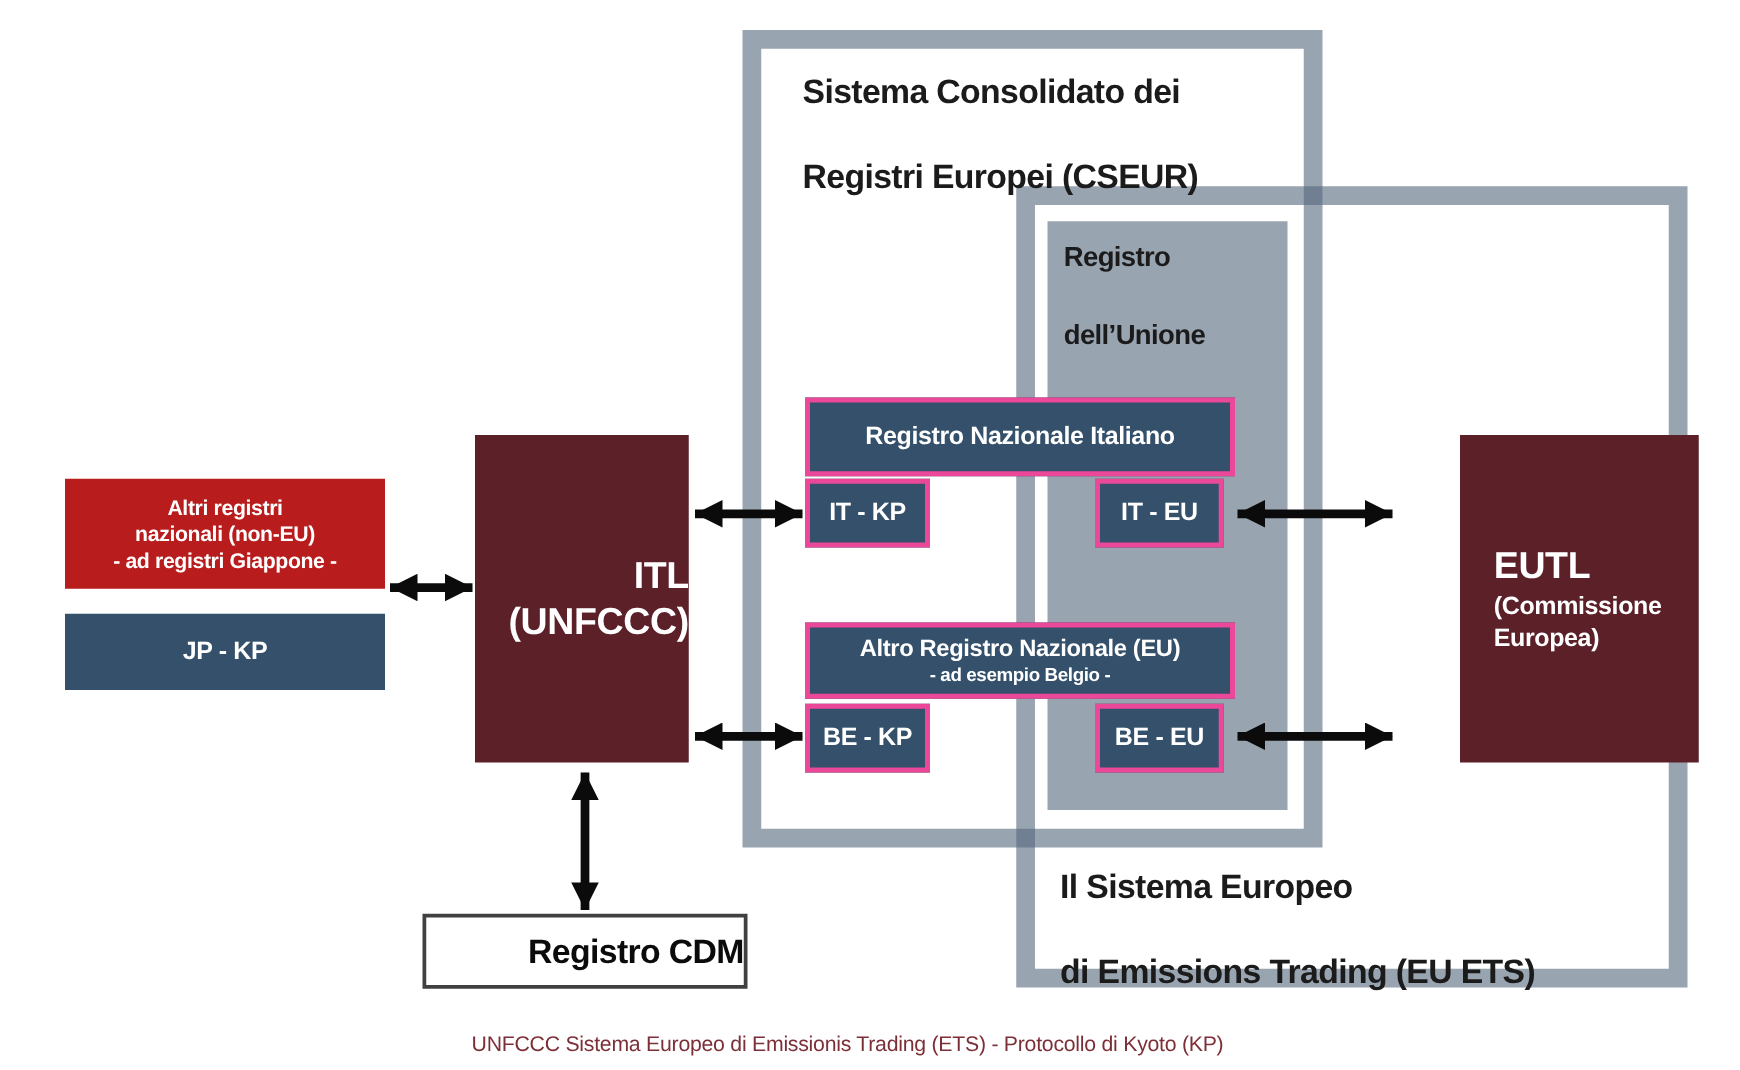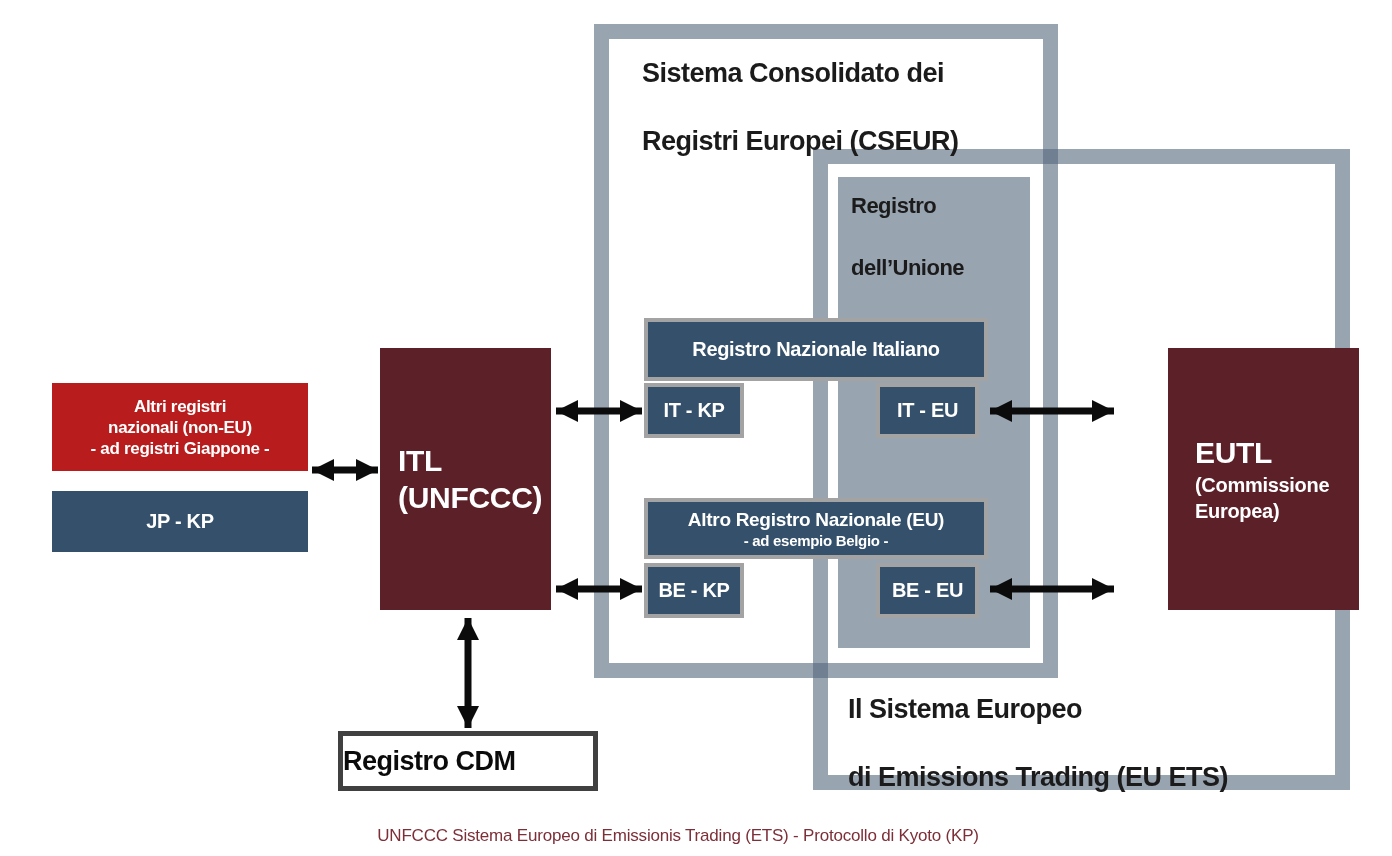--- a/index.html
+++ b/index.html
@@ -31,21 +31,21 @@
     position:absolute;z-index:5;color:#1b1b1b;font-weight:bold;
     font-size:27px;line-height:34px;letter-spacing:-0.5px;white-space:pre-line;
   }
   #cseur-title{left:642px;top:56px;}
   #euets-title{left:848px;top:692px;}
   #ur-title{left:851px;top:190px;font-size:22px;line-height:31px;}
 
   
   .blue{
     position:absolute;z-index:10;background:#34506B;color:#ffffff;
-    font-weight:bold;box-sizing:border-box;border:4px solid #a3a3a3;
+    font-weight:bold;box-sizing:border-box;border:4px solid #ec4899;
     display:flex;align-items:center;justify-content:center;text-align:center;
     letter-spacing:-0.3px;
   }
   #altri-box{left:52px;top:383px;width:256px;height:153px;border:none;background:transparent;display:block;}
   #altri-top{position:relative;width:100%;height:88px;background:#b91c1c;
     display:flex;flex-direction:column;align-items:center;justify-content:center;
     font-size:17px;line-height:21px;}
   #altri-bottom{position:relative;width:100%;height:61px;margin-top:20px;background:#34506B;
     display:flex;align-items:center;justify-content:center;font-size:20px;}
 
@@ -56,29 +56,29 @@
   #be-header .sub{font-size:15px;line-height:18px;}
   #be-kp{left:644px;top:563px;width:100px;height:55px;font-size:20px;}
   #be-eu{left:876px;top:563px;width:103px;height:55px;font-size:20px;}
 
   
   .maroon{
     position:absolute;z-index:10;background:#5B2028;color:#ffffff;font-weight:bold;
     box-sizing:border-box;display:flex;flex-direction:column;justify-content:center;
     letter-spacing:-0.3px;
   }
-  #itl-box{left:380px;top:348px;width:171px;height:262px;padding-left:18px;font-size:30px;line-height:37px;}
+  #itl-box{left:380px;top:348px;width:171px;height:262px;padding-left:18px;font-size:30px;line-height:37px;align-items:flex-end;}
   #eutl-box{left:1168px;top:348px;width:191px;height:262px;padding-left:27px;font-size:30px;line-height:38px;}
   #eutl-box .sub{font-size:20px;line-height:26px;}
 
   
   #cdm-box{
     left:338px;top:731px;width:260px;height:60px;z-index:10;
-    background:#ffffff;border:5px solid #404040;box-sizing:border-box;
-    display:flex;align-items:center;justify-content:flex-start;
+    background:#ffffff;border:3px solid #404040;box-sizing:border-box;
+    display:flex;align-items:center;justify-content:flex-end;
     color:#0b0b0b;font-weight:bold;font-size:27px;letter-spacing:-0.5px;
   }
 
   
   #caption{
     left:0;top:826px;width:1356px;text-align:center;z-index:5;
     color:#7D2F38;font-size:17px;letter-spacing:-0.2px;
   }
 
   #arrow-layer{position:absolute;left:0;top:0;z-index:40;pointer-events:none;}

